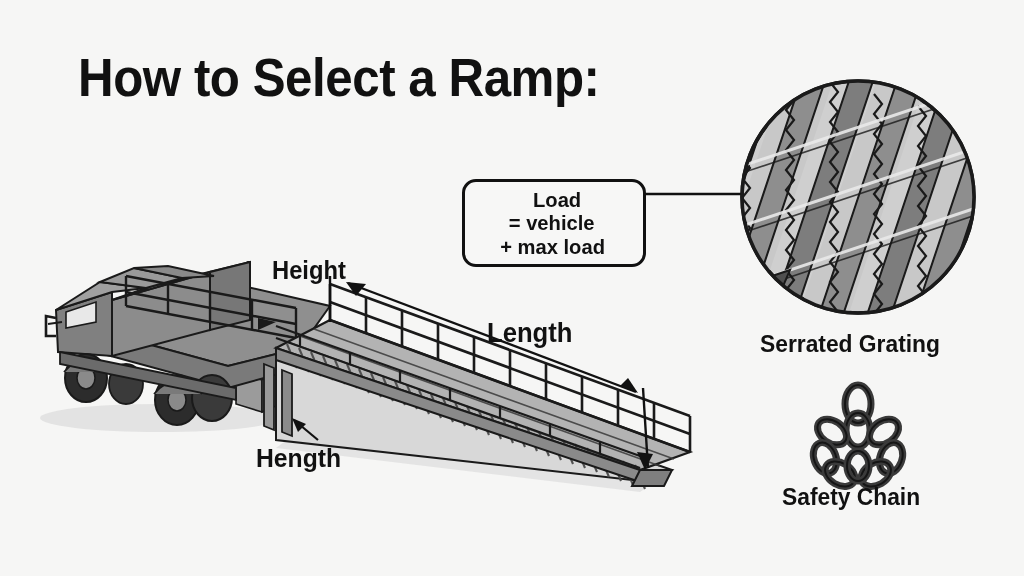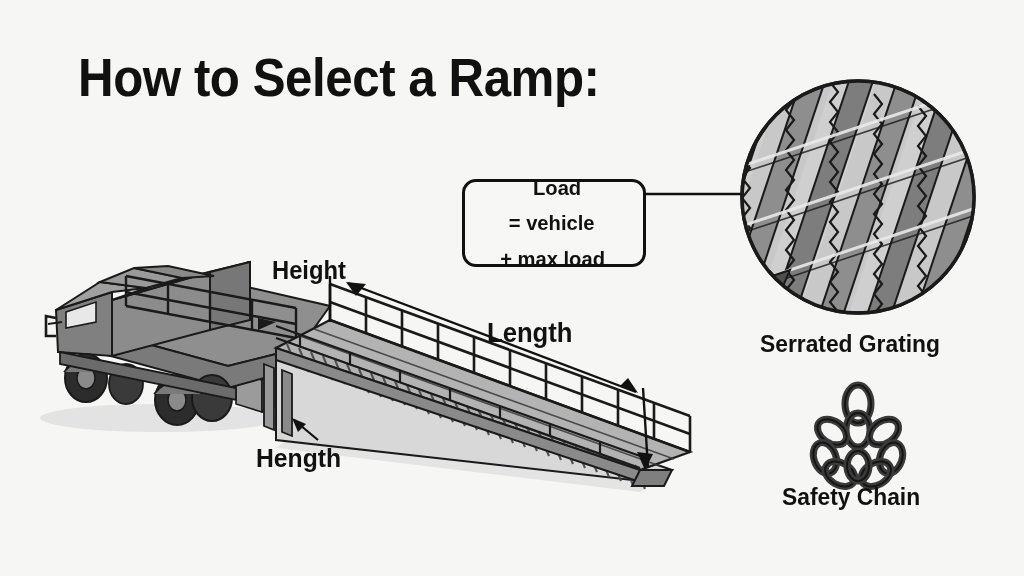--- a/index.html
+++ b/index.html
@@ -26,21 +26,21 @@
   .lbl-height{left:272px;top:256px;font-size:25px;transform:scaleX(0.95);}
   .lbl-length{left:487px;top:318px;font-size:27px;transform:scaleX(0.95);}
   .lbl-hength{left:256px;top:443px;font-size:26px;transform:scaleX(0.95);}
   .lbl-grating{left:760px;top:330px;font-size:24px;transform:scaleX(0.95);}
   .lbl-chain{left:782px;top:483px;font-size:24px;transform:scaleX(0.95);}
 
   .callout{
     position:absolute;left:462px;top:179px;width:184px;height:88px;
     border:3px solid #111;border-radius:14px;background:#f7f7f6;
     box-sizing:border-box;
-    display:flex;flex-direction:column;align-items:center;justify-content:center;gap:12px;
+    display:flex;flex-direction:column;align-items:center;justify-content:center;
   }
   .callout-line{
     font-size:21px;font-weight:bold;color:#111;line-height:1.12;
     white-space:nowrap;transform:scaleX(0.96);
   }
   .callout-line.l1{ margin-left:6px; }
   .callout-line.l2{ margin-left:-4px; }
   .callout-line.l3{ margin-left:-2px; }
 
   svg.art{position:absolute;left:0;top:0;width:1024px;height:576px;}

